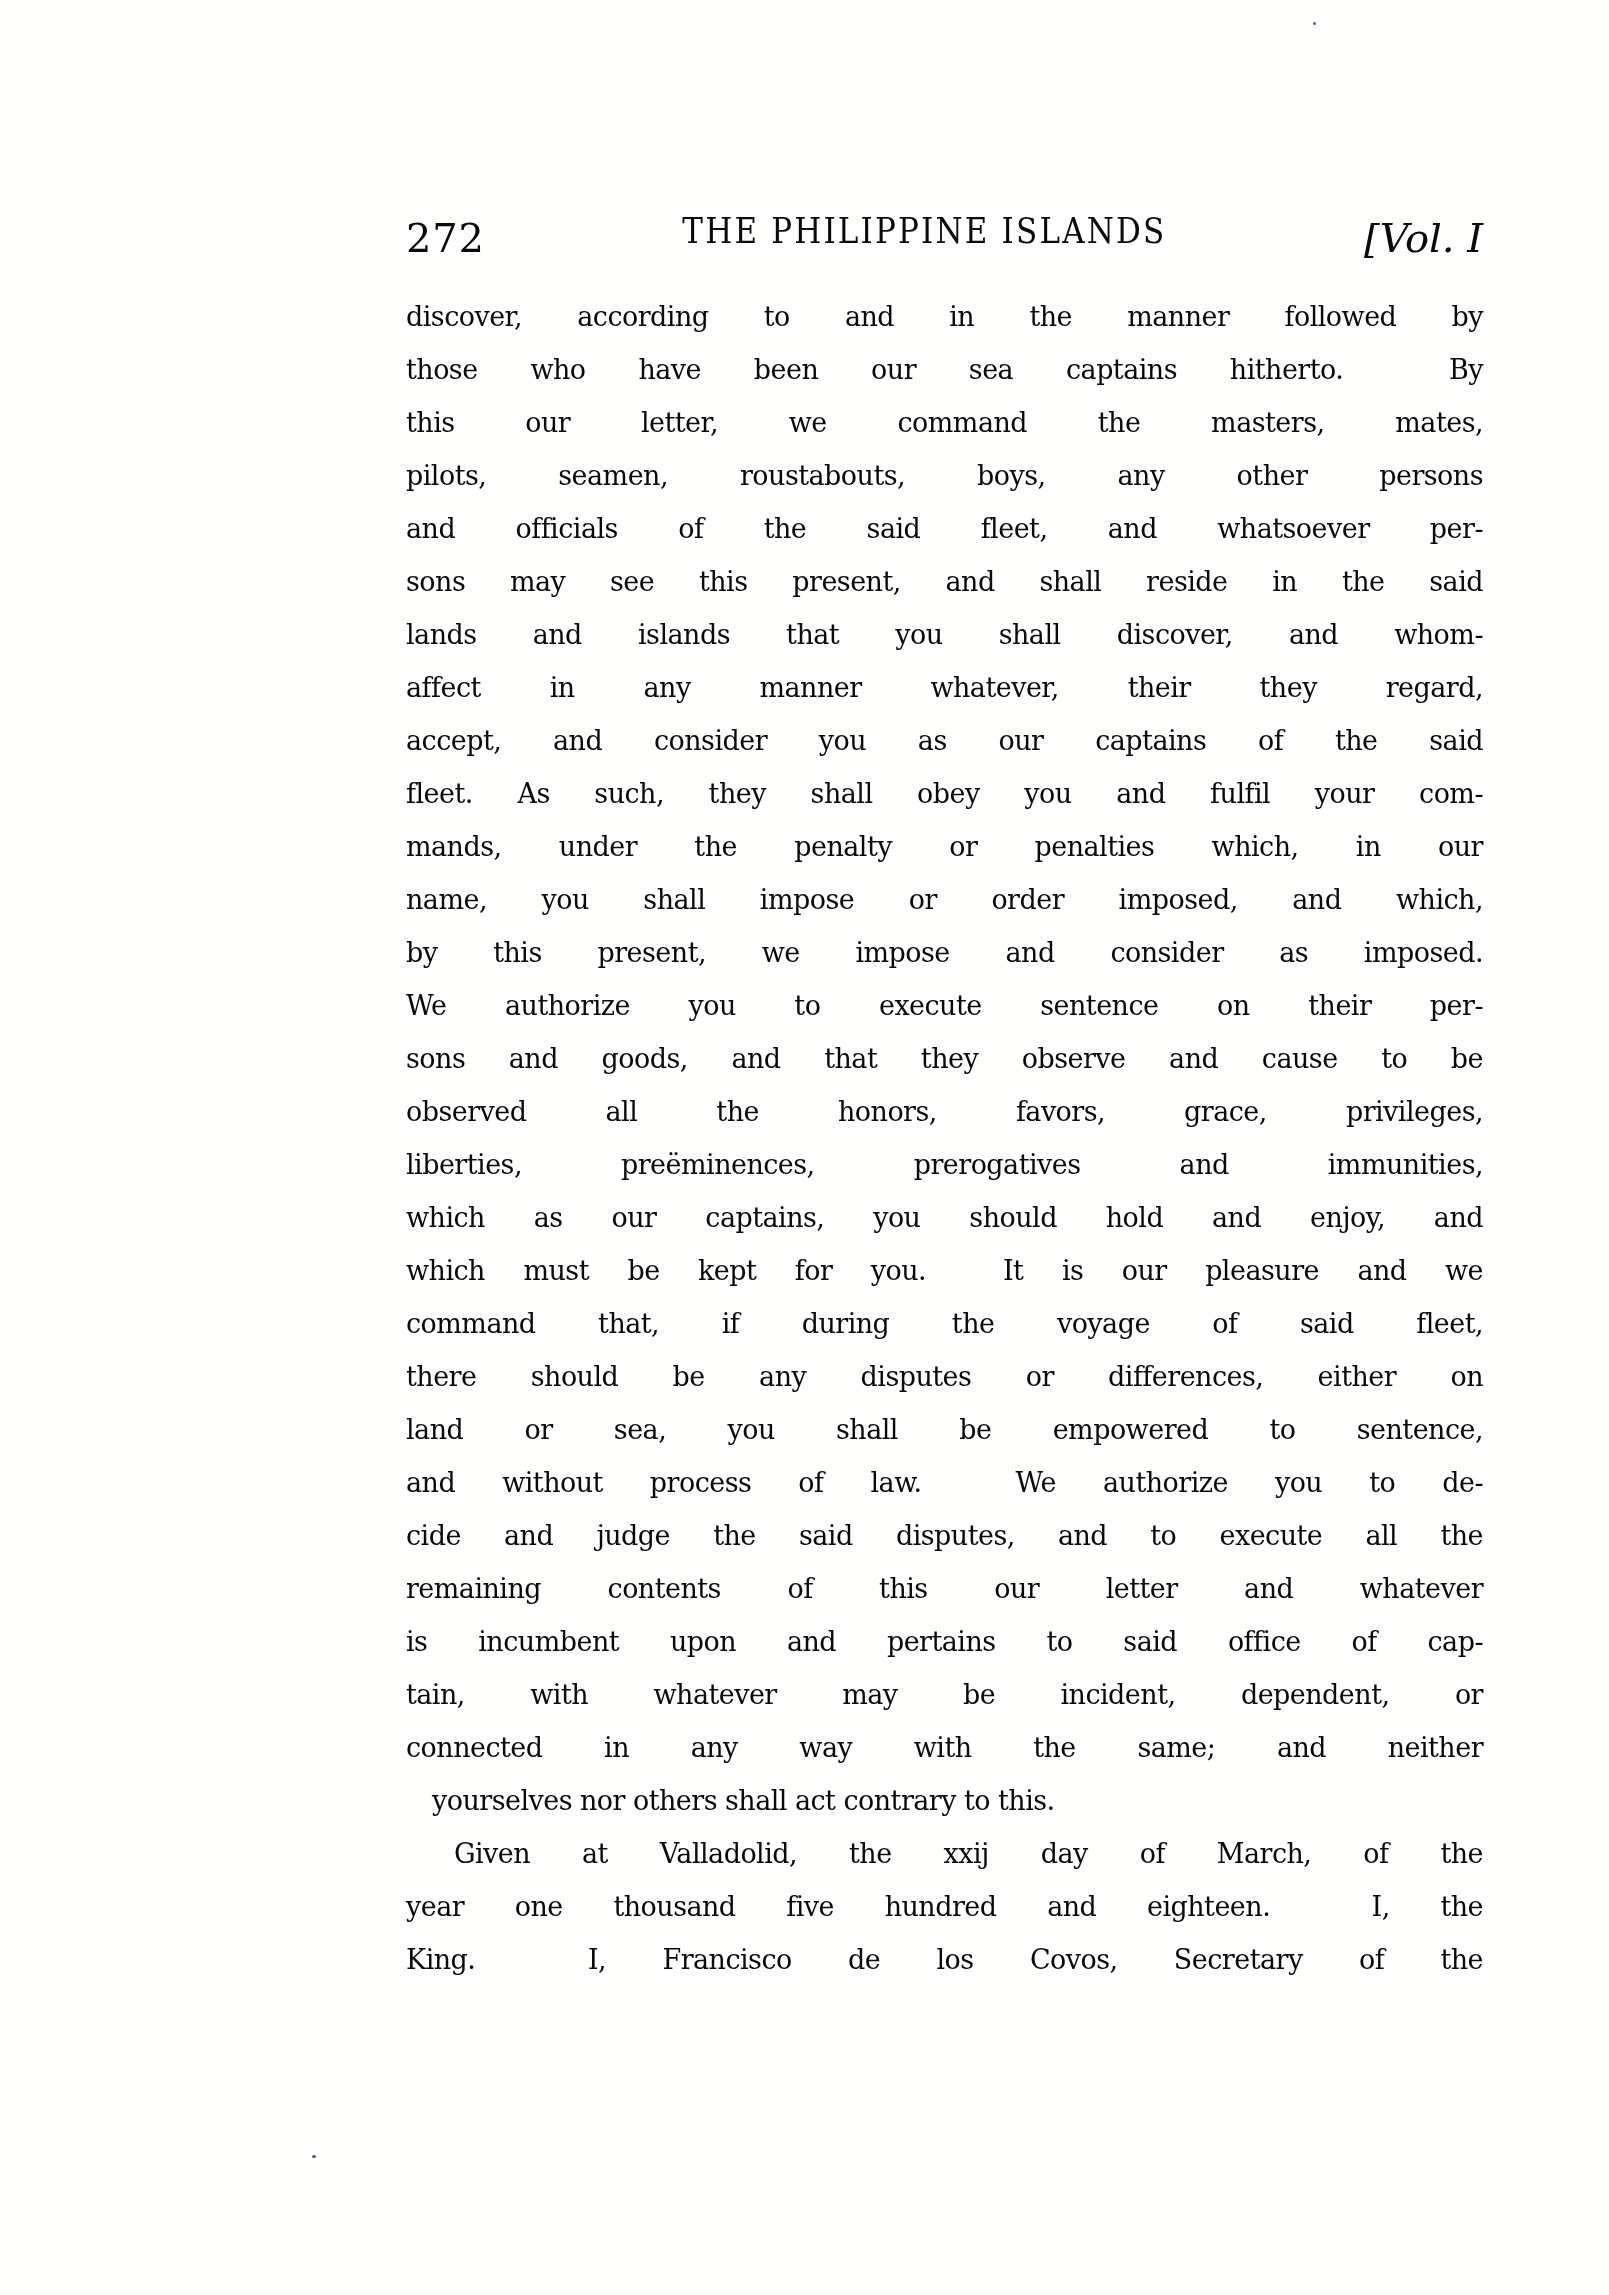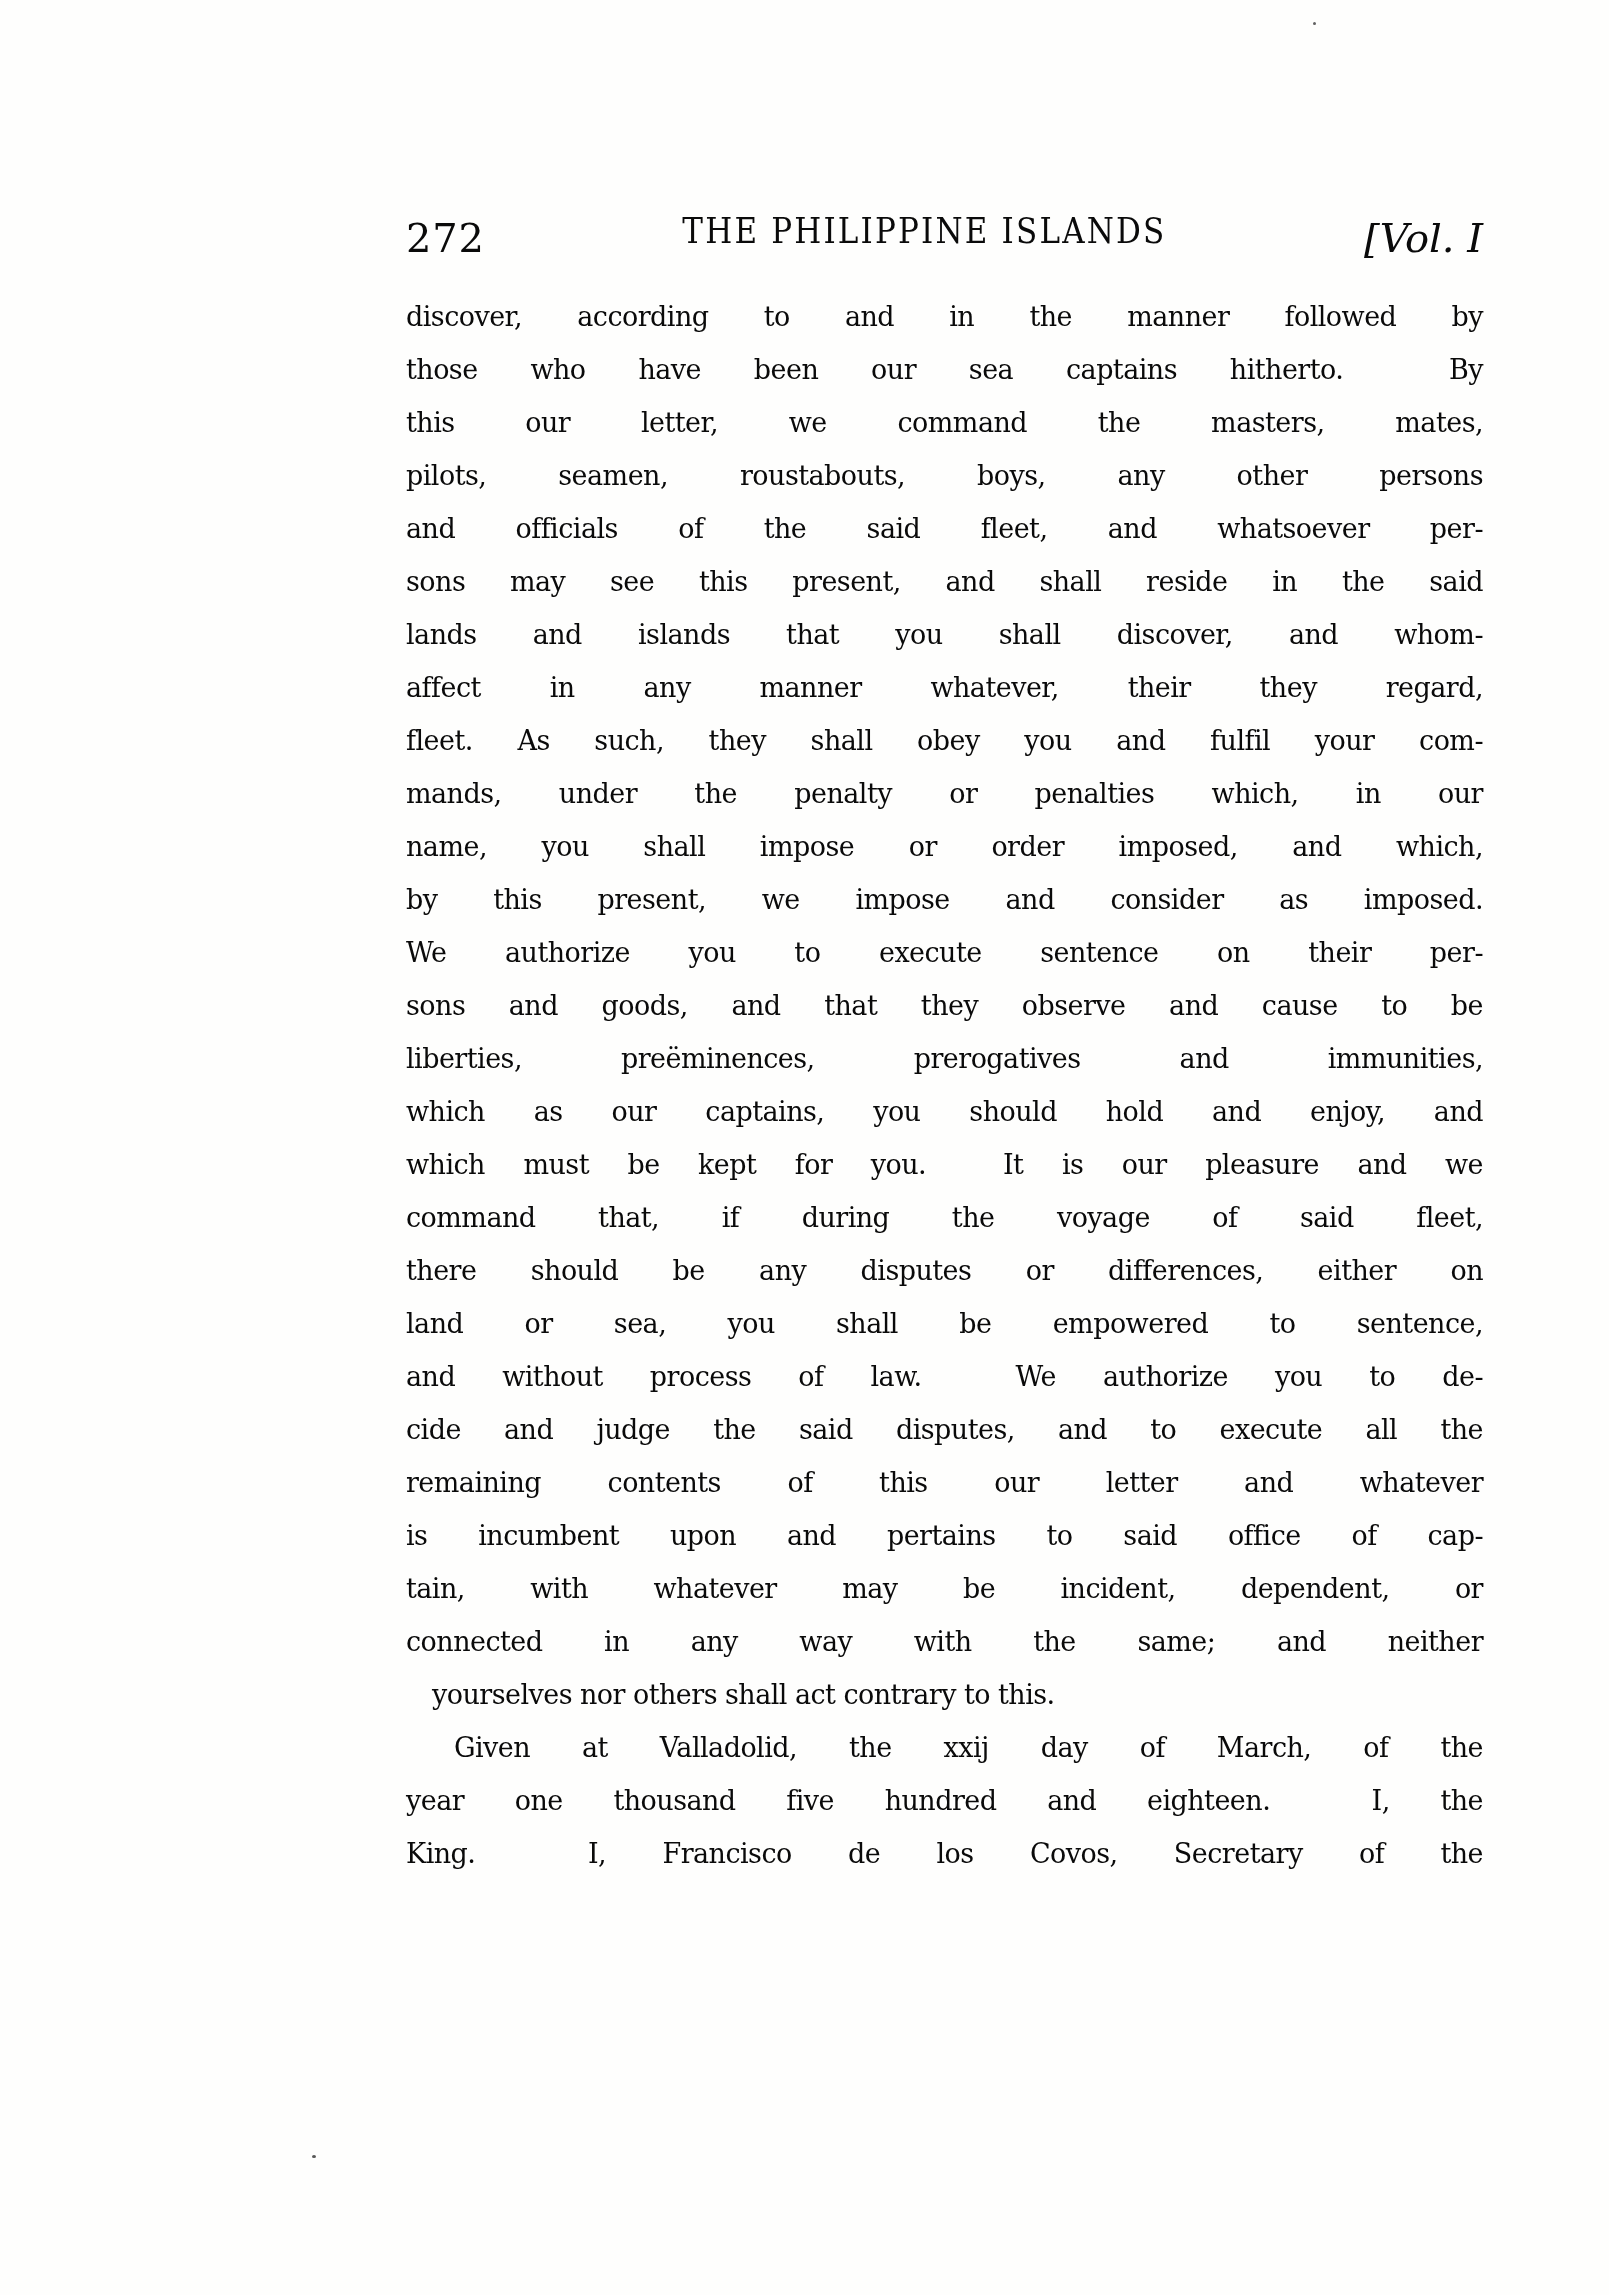--- a/index.html
+++ b/index.html
@@ -98,26 +98,28 @@
 
   <div class="text-block">
     <div class="text-line">discover, according to and in the manner followed by</div>
     <div class="text-line">those who have been our sea captains hitherto.&nbsp; By</div>
     <div class="text-line">this our letter, we command the masters, mates,</div>
     <div class="text-line">pilots, seamen, roustabouts, boys, any other persons</div>
     <div class="text-line">and officials of the said fleet, and whatsoever per-</div>
     <div class="text-line">sons may see this present, and shall reside in the said</div>
     <div class="text-line">lands and islands that you shall discover, and whom-</div>
     <div class="text-line">affect in any manner whatever, their they regard,</div>
+    <div class="text-line">accept, and consider you as our captains of the said</div>
     <div class="text-line">fleet. As such, they shall obey you and fulfil your com-</div>
     <div class="text-line">mands, under the penalty or penalties which, in our</div>
     <div class="text-line">name, you shall impose or order imposed, and which,</div>
     <div class="text-line">by this present, we impose and consider as imposed.</div>
     <div class="text-line">We authorize you to execute sentence on their per-</div>
     <div class="text-line">sons and goods, and that they observe and cause to be</div>
+    <div class="text-line">observed all the honors, favors, grace, privileges,</div>
     <div class="text-line">liberties, preëminences, prerogatives and immunities,</div>
     <div class="text-line">which as our captains, you should hold and enjoy, and</div>
     <div class="text-line">which must be kept for you.&nbsp; It is our pleasure and we</div>
     <div class="text-line">command that, if during the voyage of said fleet,</div>
     <div class="text-line">there should be any disputes or differences, either on</div>
     <div class="text-line">land or sea, you shall be empowered to sentence,</div>
     <div class="text-line">and without process of law.&nbsp; We authorize you to de-</div>
     <div class="text-line">cide and judge the said disputes, and to execute all the</div>
     <div class="text-line">remaining contents of this our letter and whatever</div>
     <div class="text-line">is incumbent upon and pertains to said office of cap-</div>

